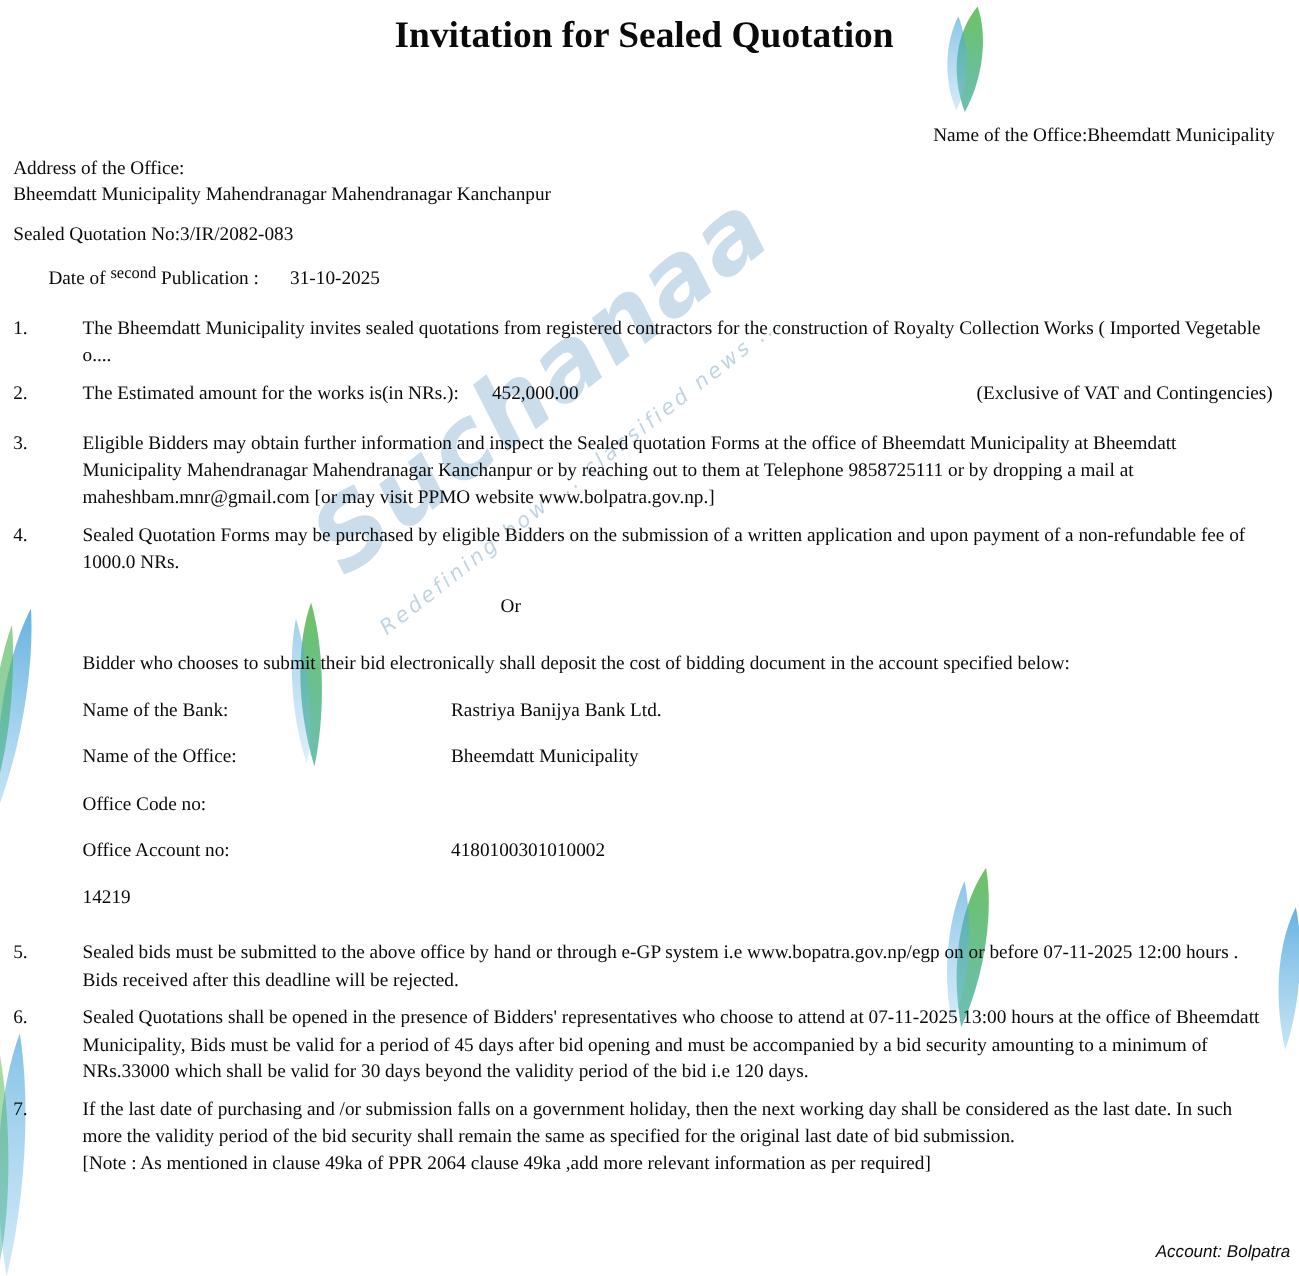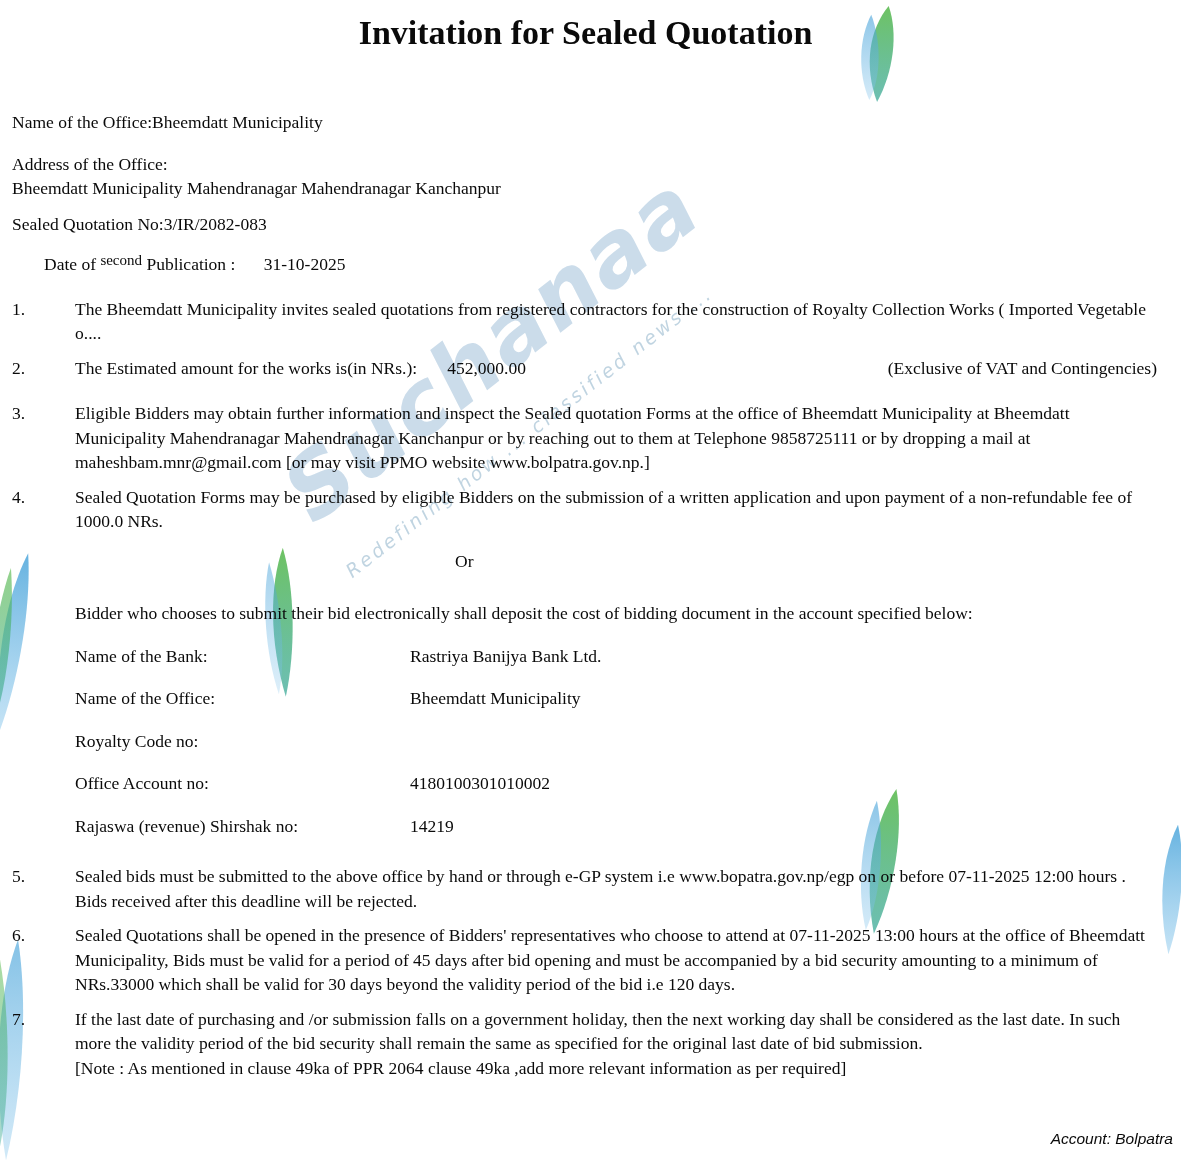--- a/index.html
+++ b/index.html
@@ -25,22 +25,22 @@
     font-family:"DejaVu Sans", sans-serif; font-style:italic;
     font-size:19px; letter-spacing:3px; white-space:nowrap;
     color:rgba(140,176,200,0.55);
     transform:rotate(-38deg); transform-origin:0 50%;
   }
 
   
   .content { position:relative; z-index:1; padding:12px 22px 0 12px; }
   .title { font-size:34px; font-weight:bold; text-align:center; margin-top:2px; }
   .hline { font-size:17.5px; line-height:24.5px; }
-  .office-line { margin-top:58px; }
-  .addr-label { margin-top:17px; }
+  .office-line { margin-top:58px;text-align:right; }
+  .addr-label { margin-top:5px; }
   .quot-line { margin-top:11px; }
   .date-line { margin-top:16px;margin-left:32px; }
   .date-ordinal { font-size:15px; position:relative; top:-5px; }
   .date-value { margin-left:24px; }
 
   .clause { display:flex; font-size:17.5px; line-height:24.5px; }
   .clause .num { flex:0 0 63px; }
   .clause .body { flex:1; }
   .mt19 { margin-top:19px; } .mt10 { margin-top:10px; }
   .mt21 { margin-top:21px; } .mt26 { margin-top:26px; }
@@ -160,29 +160,28 @@
   <div class="bank">
     <div class="bank-row">
       <div class="bank-label">Name of the Bank:</div>
       <div class="bank-value">Rastriya Banijya Bank Ltd.</div>
     </div>
     <div class="bank-row">
       <div class="bank-label">Name of the Office:</div>
       <div class="bank-value">Bheemdatt Municipality</div>
     </div>
     <div class="bank-row">
-      <div class="bank-label">Royalty Code no:</div>
+      <div class="bank-label">Office Code no:</div>
       <div class="bank-value"></div>
     </div>
     <div class="bank-row">
       <div class="bank-label">Office Account no:</div>
       <div class="bank-value">4180100301010002</div>
     </div>
     <div class="bank-row">
-      <div class="bank-label">Rajaswa (revenue) Shirshak no:</div>
       <div class="bank-value">14219</div>
     </div>
   </div>
 
   <div class="clause mt26">
     <div class="num">5.</div>
     <div class="body">Sealed bids must be submitted to the above office by hand or through e-GP system i.e www.bopatra.gov.np/egp on or before 07-11-2025 12:00 hours . Bids received after this deadline will be rejected.</div>
   </div>
 
   <div class="clause mt10">

